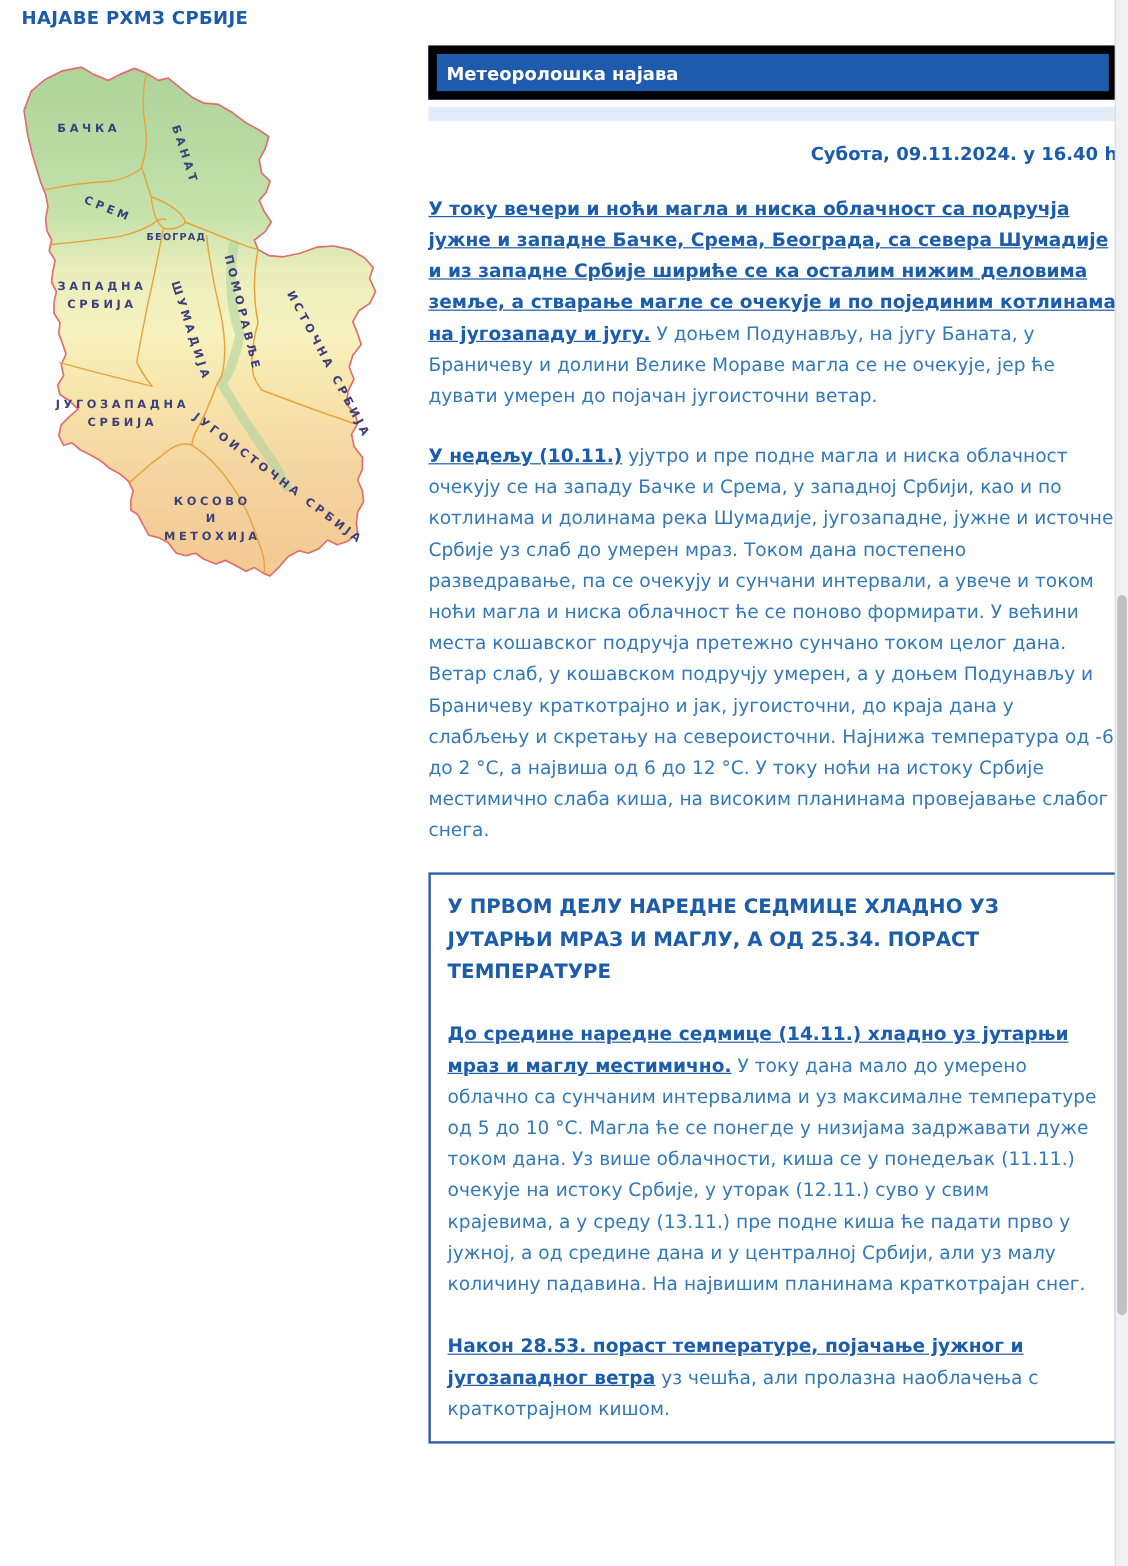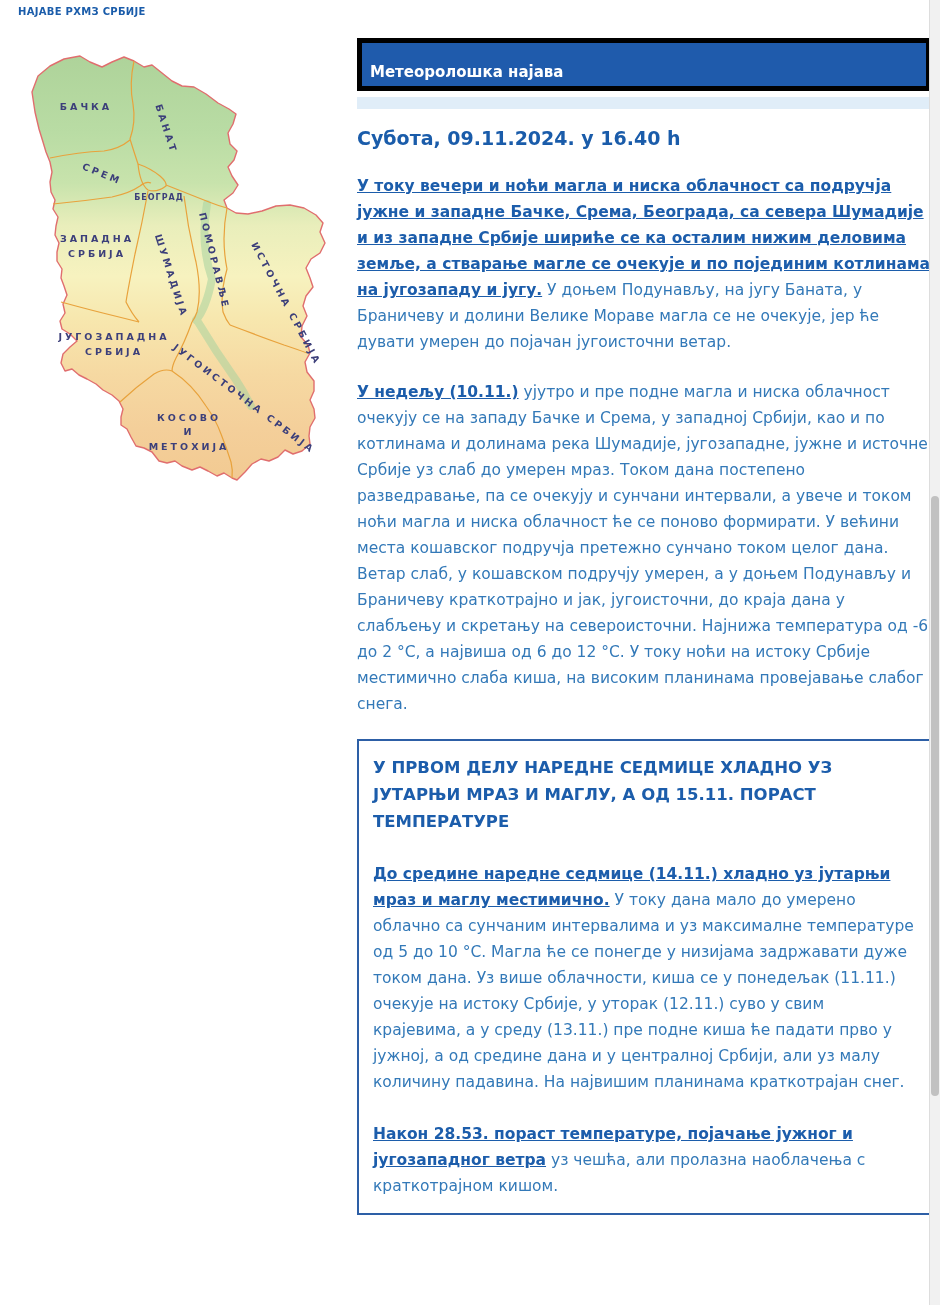--- a/index.html
+++ b/index.html
@@ -1,34 +1,34 @@
 <!DOCTYPE html>
 <html><head>
 <meta charset="utf-8">
 <style>
   html,body{margin:0;padding:0;background:#ffffff;}
   body{width:940px;height:1305px;position:relative;overflow:hidden;
        font-family:"DejaVu Sans","Liberation Sans",sans-serif;}
 
-  .page-title{position:absolute;left:18px;top:6px;font-size:10px;font-weight:bold;
+  .page-title{position:absolute;left:18px;top:6px;font-size:15px;font-weight:bold;
               color:#1a5caa;letter-spacing:.3px;}
 
   
-  .map-wrap{position:absolute;left:24px;top:54px;width:330px;height:430px;}
+  .map-wrap{position:absolute;left:12px;top:54px;width:330px;height:430px;}
   .map-wrap svg{width:100%;height:100%;display:block;}
   .rlabel{fill:#3c3f7a;font-weight:bold;font-size:9.5px;letter-spacing:3px;
           font-family:"DejaVu Sans","Liberation Sans",sans-serif;}
   .rlabel.small{font-size:8px;letter-spacing:1px;}
 
   
   .panel{position:absolute;left:357px;top:38px;width:574px;}
-  .panel-header{background:#1f5bac;border:5px solid #000000;color:#ffffff;
-                font-weight:bold;font-size:15px;padding:20px 8px 5px 8px;}
+  .panel-header{background:#1f5bac;border:7px solid #000000;color:#ffffff;
+                font-weight:bold;font-size:15px;padding:8px 8px 5px 8px;}
   .panel-strip{height:12px;background:#e0edf8;margin-top:6px;}
-  .date-heading{margin:18px 0 0 0;font-size:19px;font-weight:bold;color:#1a5caa;}
+  .date-heading{margin:18px 0 0 0;font-size:15px;font-weight:bold;color:#1a5caa;text-align:right;}
   .panel p{margin:24px 0 0 0;font-size:15.5px;line-height:26px;color:#3379b8;}
   .panel p b{color:#1c5dab;text-decoration:underline;}
 
   .outlook-box{border:2px solid #2d5fa6;margin-top:22px;padding:13px 14px 14px 14px;}
   .outlook-box .box-heading{margin:0;font-size:16.5px;line-height:27px;
                             font-weight:bold;color:#1c5dab;}
   .outlook-box p{margin:26px 0 0 0;}
   .outlook-box p:first-child{margin:0;}
 
   
@@ -116,21 +116,21 @@
   <div class="panel-header">Метеоролошка најава</div>
   <div class="panel-strip"></div>
 
   <h2 class="date-heading">Субота, 09.11.2024. у 16.40 h</h2>
 
   <p><b>У току вечери и ноћи магла и ниска облачност са подручја јужне и западне Бачке, Срема, Београда, са севера Шумадије и из западне Србије шириће се ка осталим нижим деловима земље, а стварање магле се очекује и по појединим котлинама на југозападу и југу.</b><span> У доњем Подунављу, на југу Баната, у Браничеву и долини Велике Мораве магла се не очекује, јер ће дувати умерен до појачан југоисточни ветар.</span></p>
 
   <p><b>У недељу (10.11.)</b><span> ујутро и пре подне магла и ниска облачност очекују се на западу Бачке и Срема, у западној Србији, као и по котлинама и долинама река Шумадије, југозападне, јужне и источне Србије уз слаб до умерен мраз. Током дана постепено разведравање, па се очекују и сунчани интервали, а увече и током ноћи магла и ниска облачност ће се поново формирати. У већини места кошавског подручја претежно сунчано током целог дана. Ветар слаб, у кошавском подручју умерен, а у доњем Подунављу и Браничеву краткотрајно и јак, југоисточни, до краја дана у слабљењу и скретању на североисточни. Најнижа температура од -6 до 2 °C, а највиша од 6 до 12 °C. У току ноћи на истоку Србије местимично слаба киша, на високим планинама провејавање слабог снега.</span></p>
 
   <div class="outlook-box">
-    <p class="box-heading">У ПРВОМ ДЕЛУ НАРЕДНЕ СЕДМИЦЕ ХЛАДНО УЗ ЈУТАРЊИ МРАЗ И МАГЛУ, А ОД 15.11. ПОРАСТ ТЕМПЕРАТУРЕ</p>
+    <p class="box-heading">У ПРВОМ ДЕЛУ НАРЕДНЕ СЕДМИЦЕ ХЛАДНО УЗ ЈУТАРЊИ МРАЗ И МАГЛУ, А ОД 25.34. ПОРАСТ ТЕМПЕРАТУРЕ</p>
 
     <p><b>До средине наредне седмице (14.11.) хладно уз јутарњи мраз и маглу местимично.</b><span> У току дана мало до умерено облачно са сунчаним интервалима и уз максималне температуре од 5 до 10 °C. Магла ће се понегде у низијама задржавати дуже током дана. Уз више облачности, киша се у понедељак (11.11.) очекује на истоку Србије, у уторак (12.11.) суво у свим крајевима, а у среду (13.11.) пре подне киша ће падати прво у јужној, а од средине дана и у централној Србији, али уз малу количину падавина. На највишим планинама краткотрајан снег.</span></p>
 
     <p><b>Након 28.53. пораст температуре, појачање јужног и југозападног ветра</b><span> уз чешћа, али пролазна наоблачења с краткотрајном кишом.</span></p>
   </div>
 </div>
 
 <div class="scrollbar">
   <div class="thumb"></div>
 </div>

